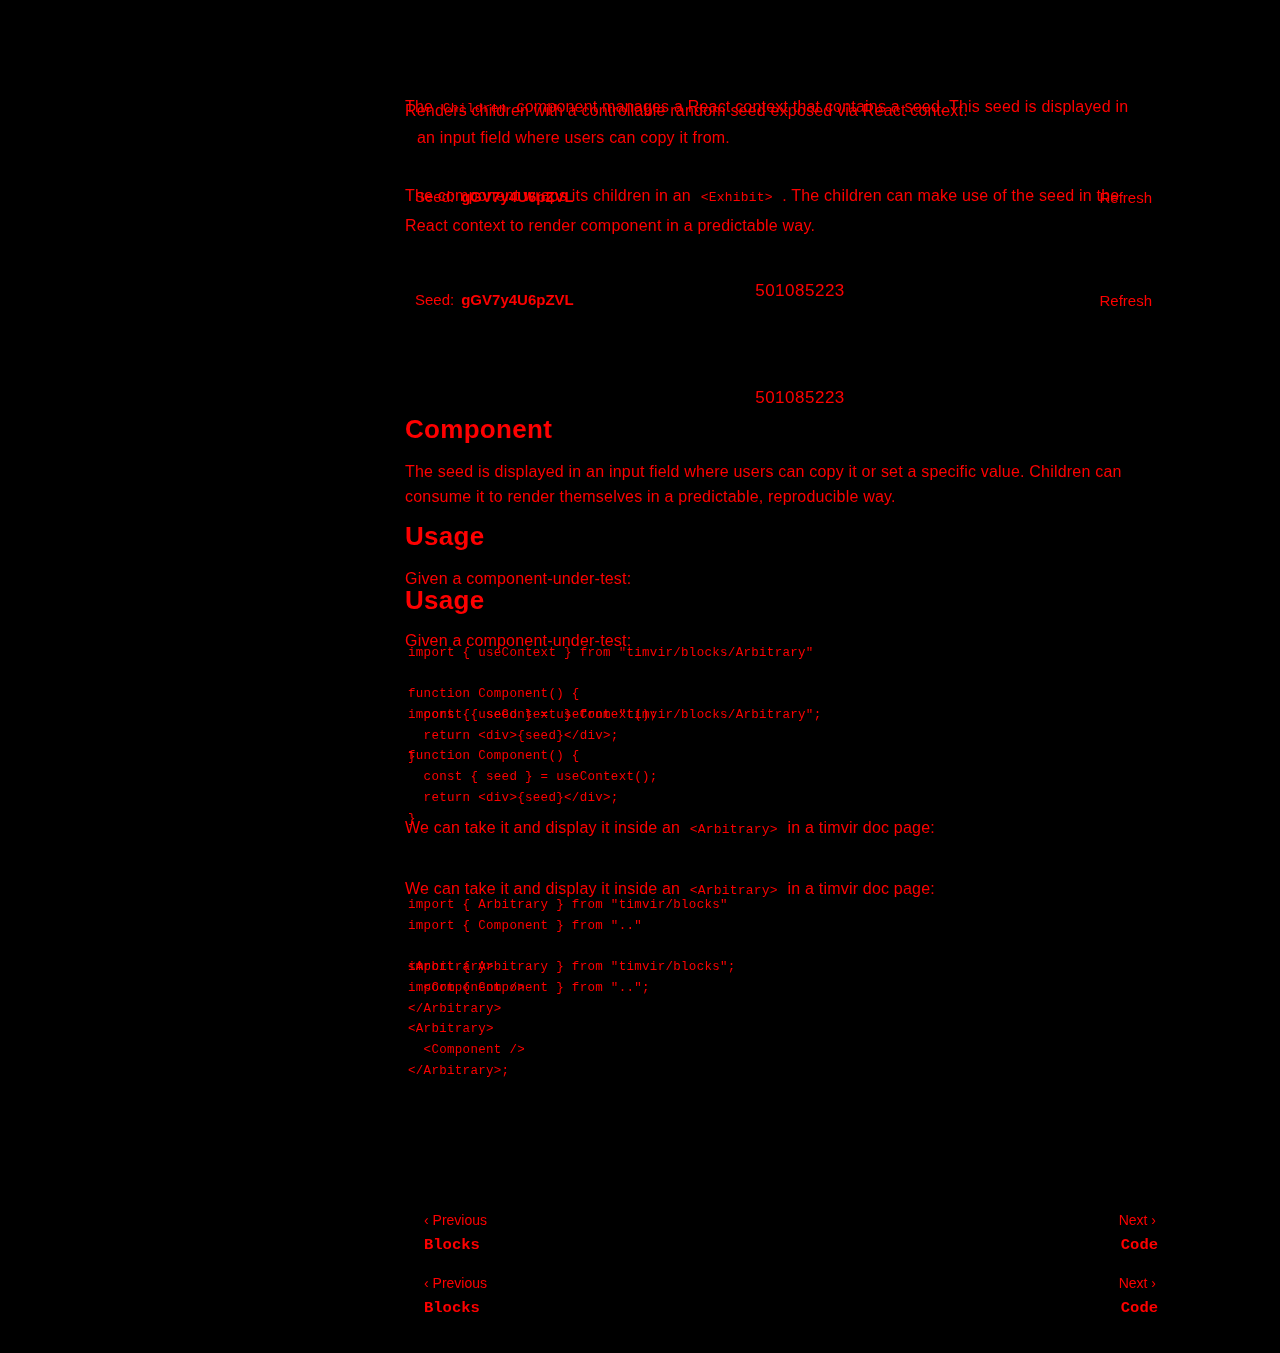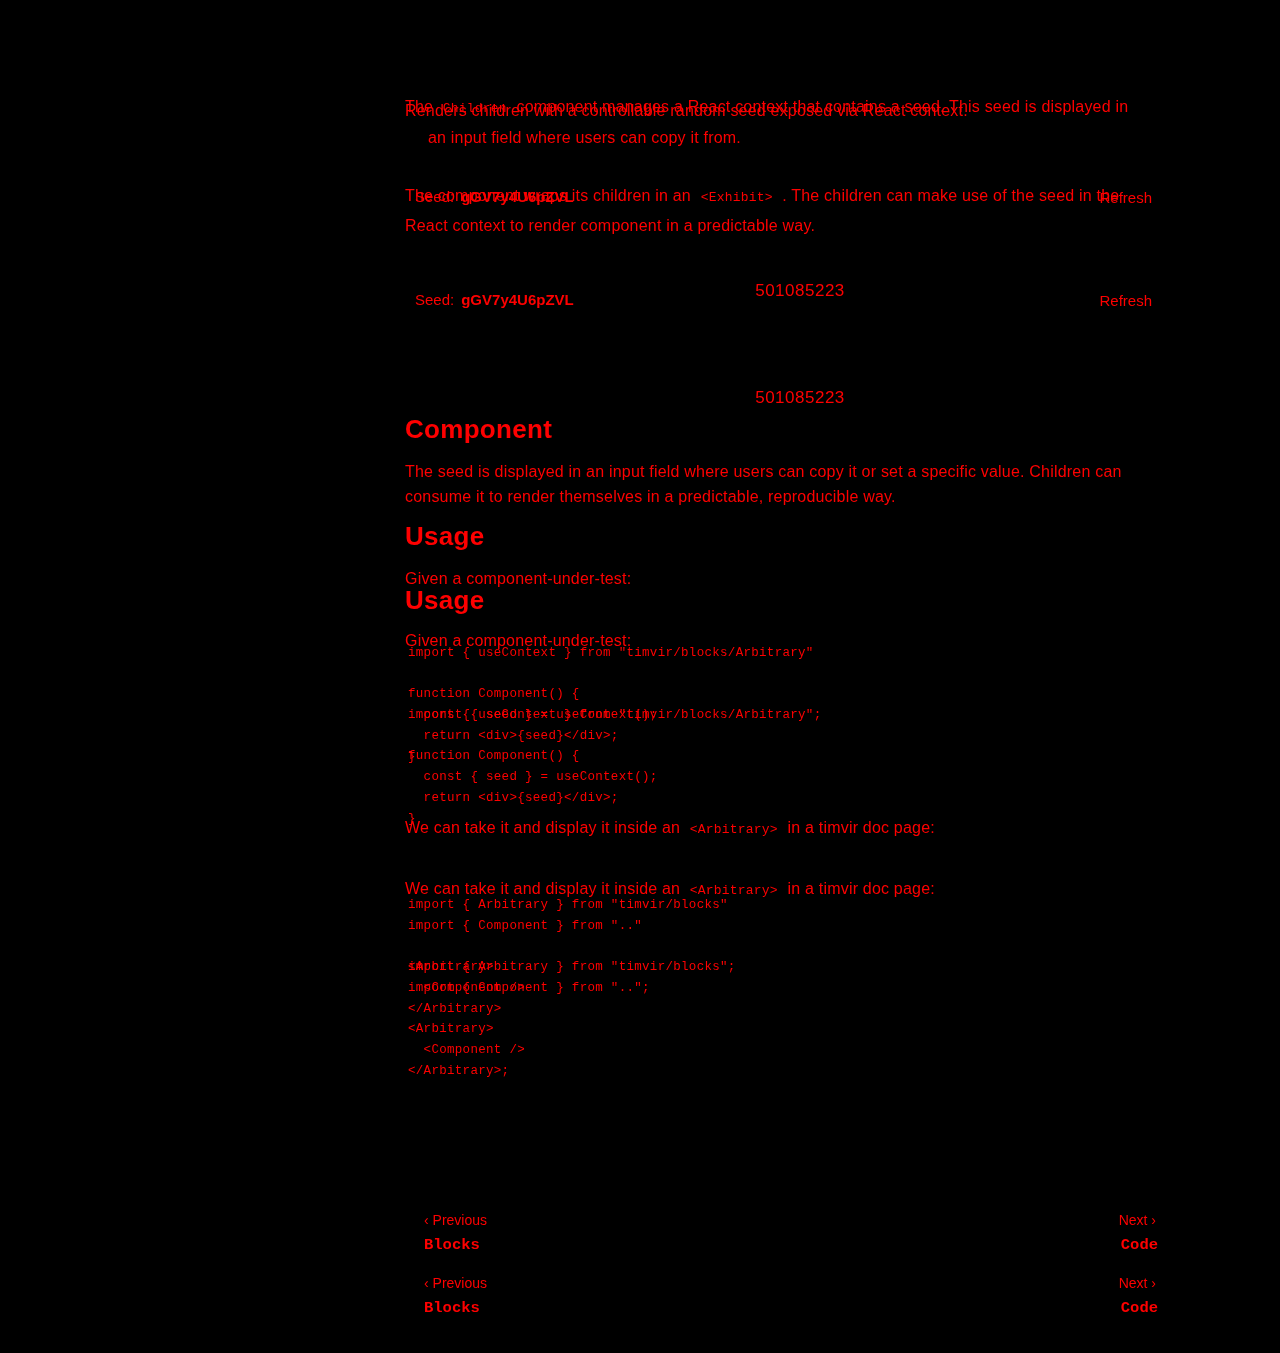--- a/index.html
+++ b/index.html
@@ -27,21 +27,21 @@
   .navlabel { font-size:14px; }
   .navpage  { font-size:15.5px; font-weight:600;font-family:Liberation Mono, monospace; }
   .link { cursor:pointer; }
 </style>
 </head>
 <body>
 
 <div id="page">
 
   <div class="t body" style="left:405px;top:97px"><span>The </span><span class="icode">Children</span><span> component manages a React context that contains a seed. This seed is displayed in</span></div>
-  <div class="t body" style="left:428px;top:128px">an input field where users can copy it from.</div>
+  <div class="t body" style="left:417px;top:128px">an input field where users can copy it from.</div>
 
   <div class="t small" style="left:415px;top:188px"><span>Seed:</span><span class="seedval">gGV7y4U6pZVL</span></div>
   <div class="t small link" style="right:128px;top:189px">Refresh</div>
   <div class="t num" style="left:414px;top:281px">501085223</div>
 
   <div class="t h2" style="left:405px;top:414px">Component</div>
   <div class="t body" style="left:405px;top:487px">consume it to render themselves in a predictable, reproducible way.</div>
   <div class="t body" style="left:405px;top:462px">The seed is displayed in an input field where users can copy it or set a specific value. Children can</div>
 
   <div class="t h2" style="left:405px;top:521px">Usage</div>

